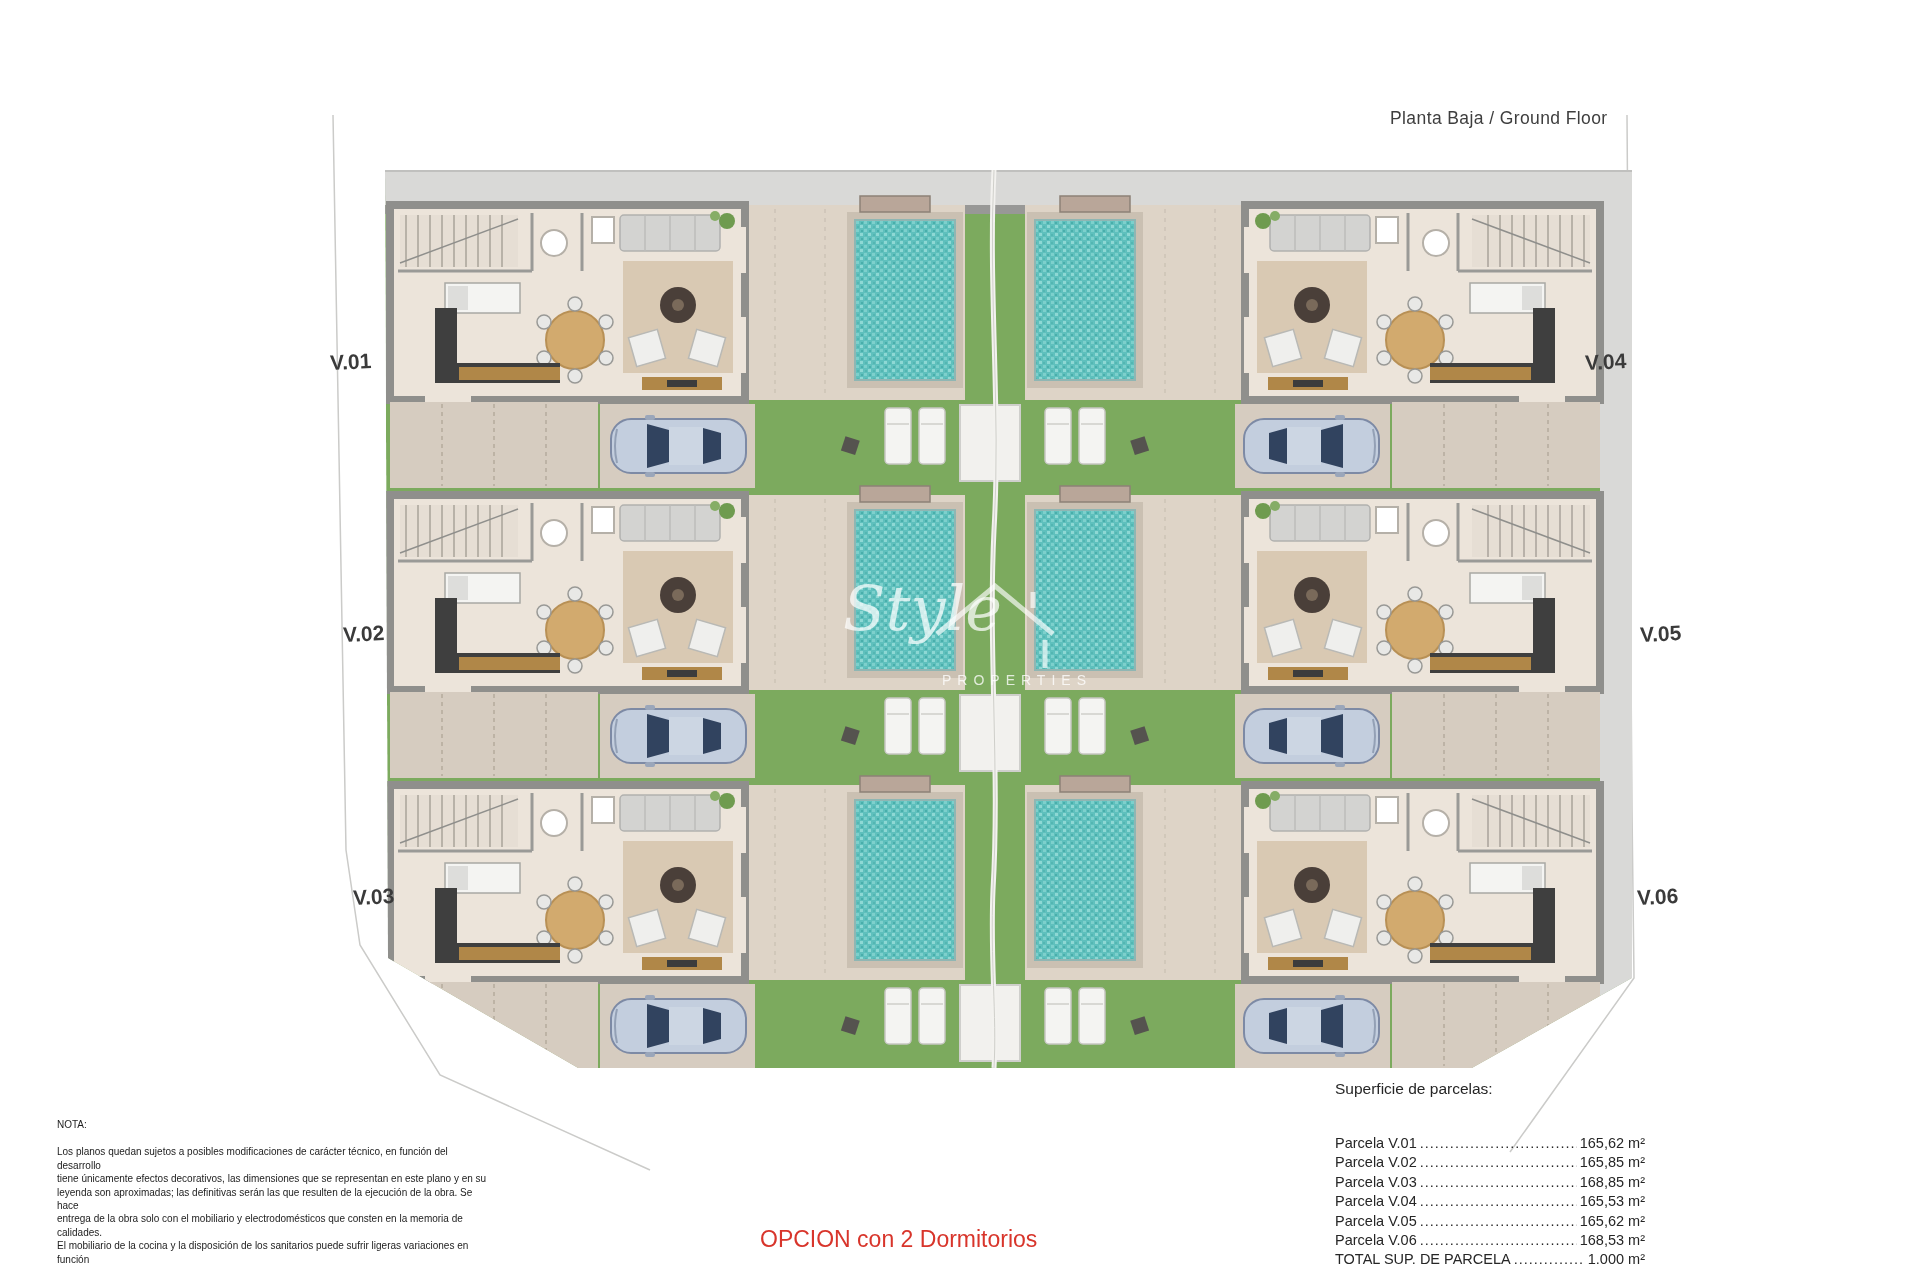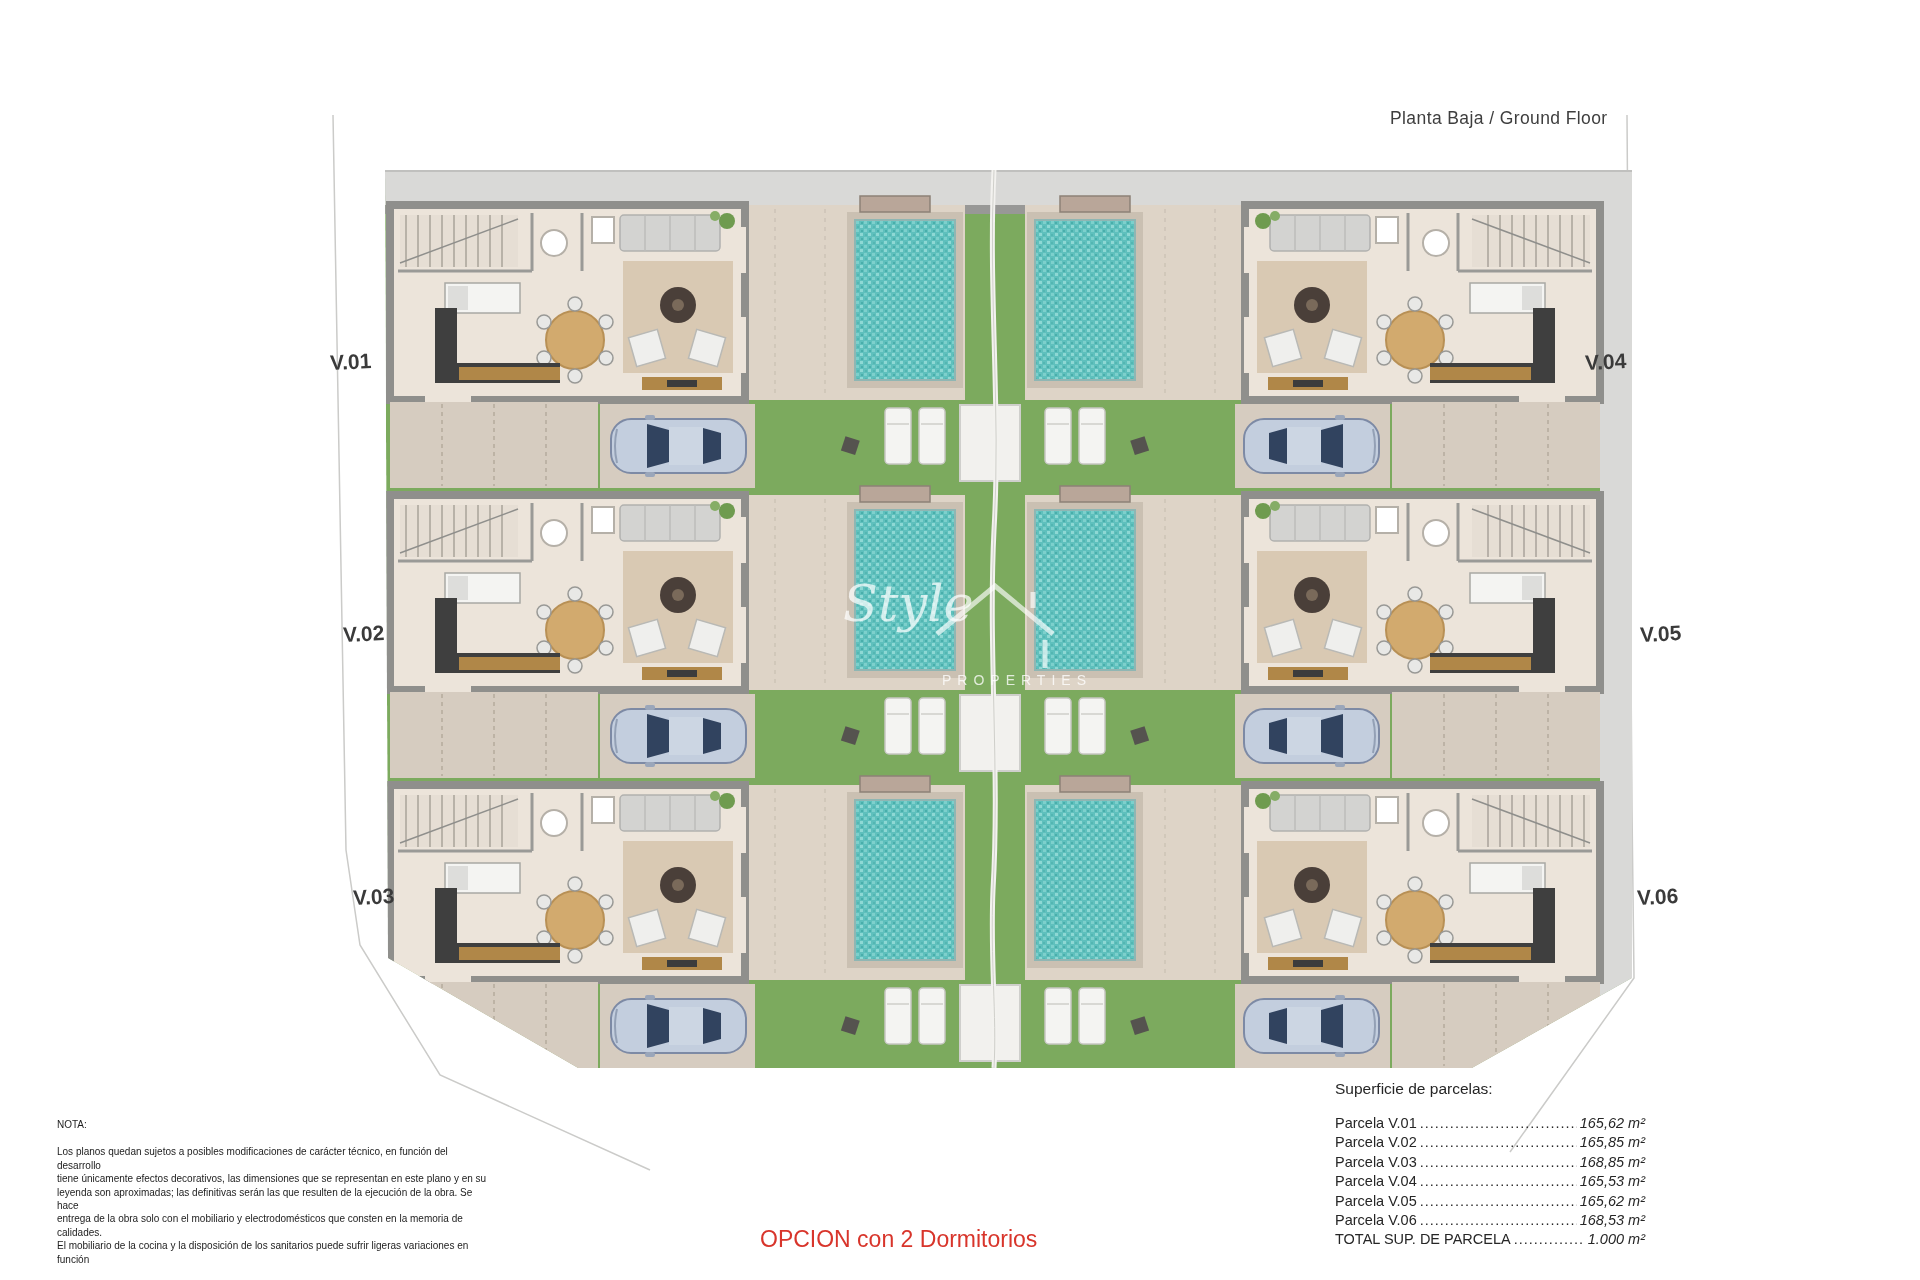--- a/index.html
+++ b/index.html
@@ -7,35 +7,35 @@
         font-family:"Liberation Sans",sans-serif;color:#2e2e2e;}
   .plan-title{position:absolute;top:108px;left:1390px;width:272px;font-size:17.5px;
         letter-spacing:.4px;color:#3e3e3e;white-space:nowrap;}
   .plan-svg{position:absolute;left:320px;top:110px;}
   
   .v-label{position:absolute;font-size:21px;font-weight:bold;color:#3a3a3a;
         transform:rotate(-3deg);white-space:nowrap;}
   
   .watermark{position:absolute;left:815px;top:570px;width:340px;height:160px;pointer-events:none;}
   .wm-script{position:absolute;left:28px;top:8px;font-family:"DejaVu Serif",serif;
-        font-style:italic;font-size:51px;color:rgba(255,255,255,.72);line-height:1;}
+        font-style:italic;font-size:62px;color:rgba(255,255,255,.72);line-height:1;}
   .wm-sub{position:absolute;left:127px;top:102px;font-size:14px;letter-spacing:6px;
         color:rgba(255,255,255,.78);}
   .wm-house{position:absolute;left:118px;top:2px;}
   
   .nota{position:absolute;left:57px;top:1118px;width:430px;font-size:10px;line-height:13.4px;color:#1c1c1c;}
   .nota-heading{margin-bottom:14px;}
   
   .opcion{position:absolute;left:760px;top:1226px;font-size:23px;color:#d8352b;white-space:nowrap;}
   
   .parcelas{position:absolute;left:1335px;top:1080px;width:310px;font-size:14.5px;color:#262626;}
-  .parcelas-heading{font-size:15.5px;margin-bottom:16px;}
+  .parcelas-heading{font-size:15.5px;margin-bottom:36px;}
   .p-row{display:flex;align-items:baseline;line-height:19.4px;white-space:nowrap;}
   .p-row .dots{flex:1;overflow:hidden;margin:0 3px;letter-spacing:1px;}
-  .p-row .val{text-align:right;font-style:italic;}
+  .p-row .val{text-align:right;}
   .p-total{align-items:flex-end;}
 </style>
 </head>
 <body>
 
 <div class="page">
 
   <div class="plan-title">Planta Baja / Ground Floor</div>
 
   <svg class="plan-svg" width="1340" height="1070" viewBox="0 0 1340 1070">

